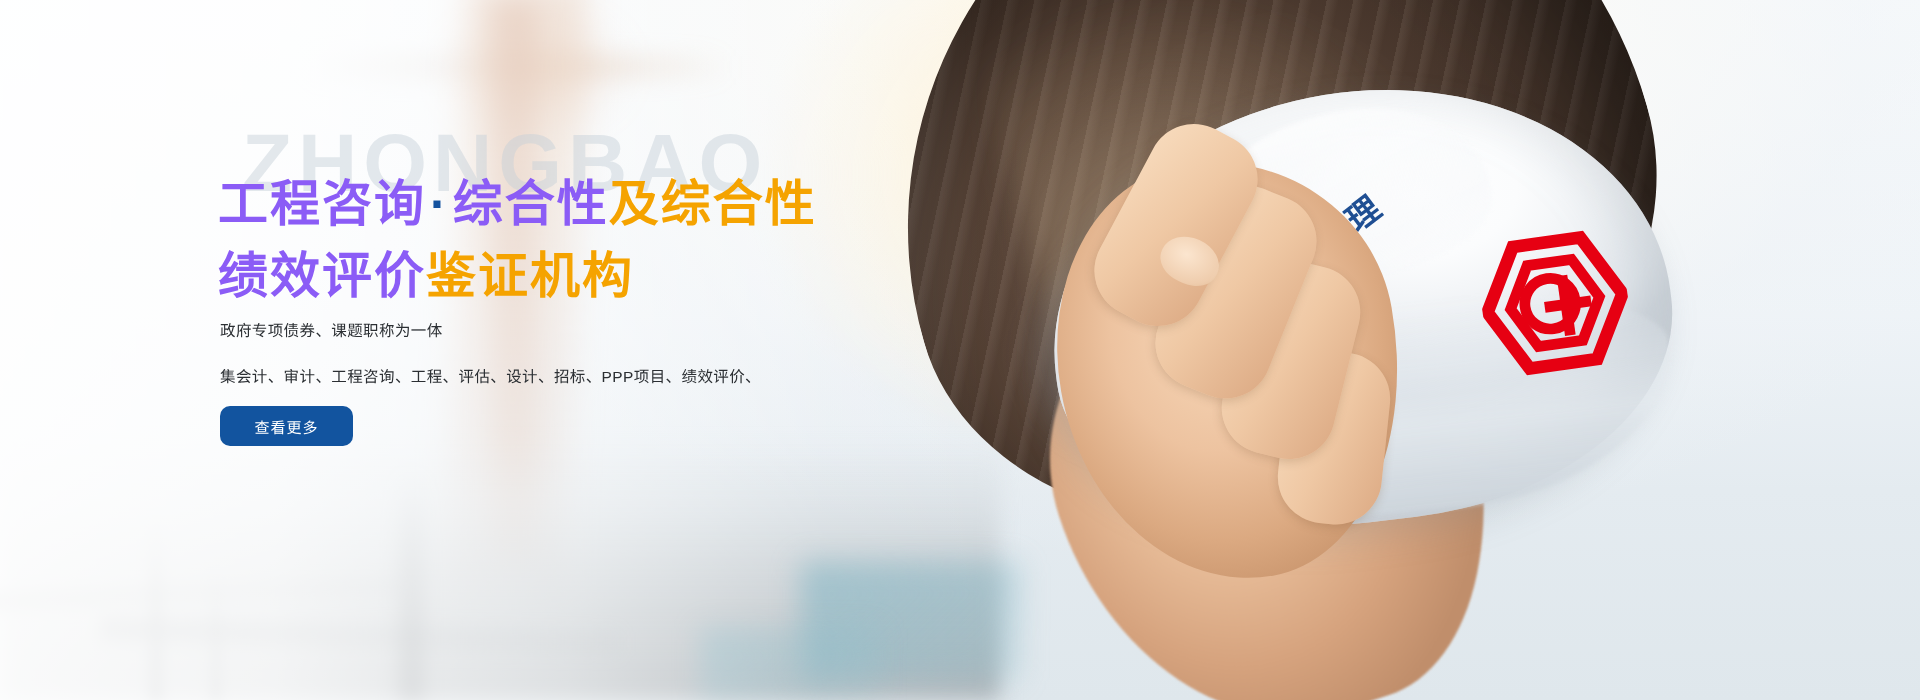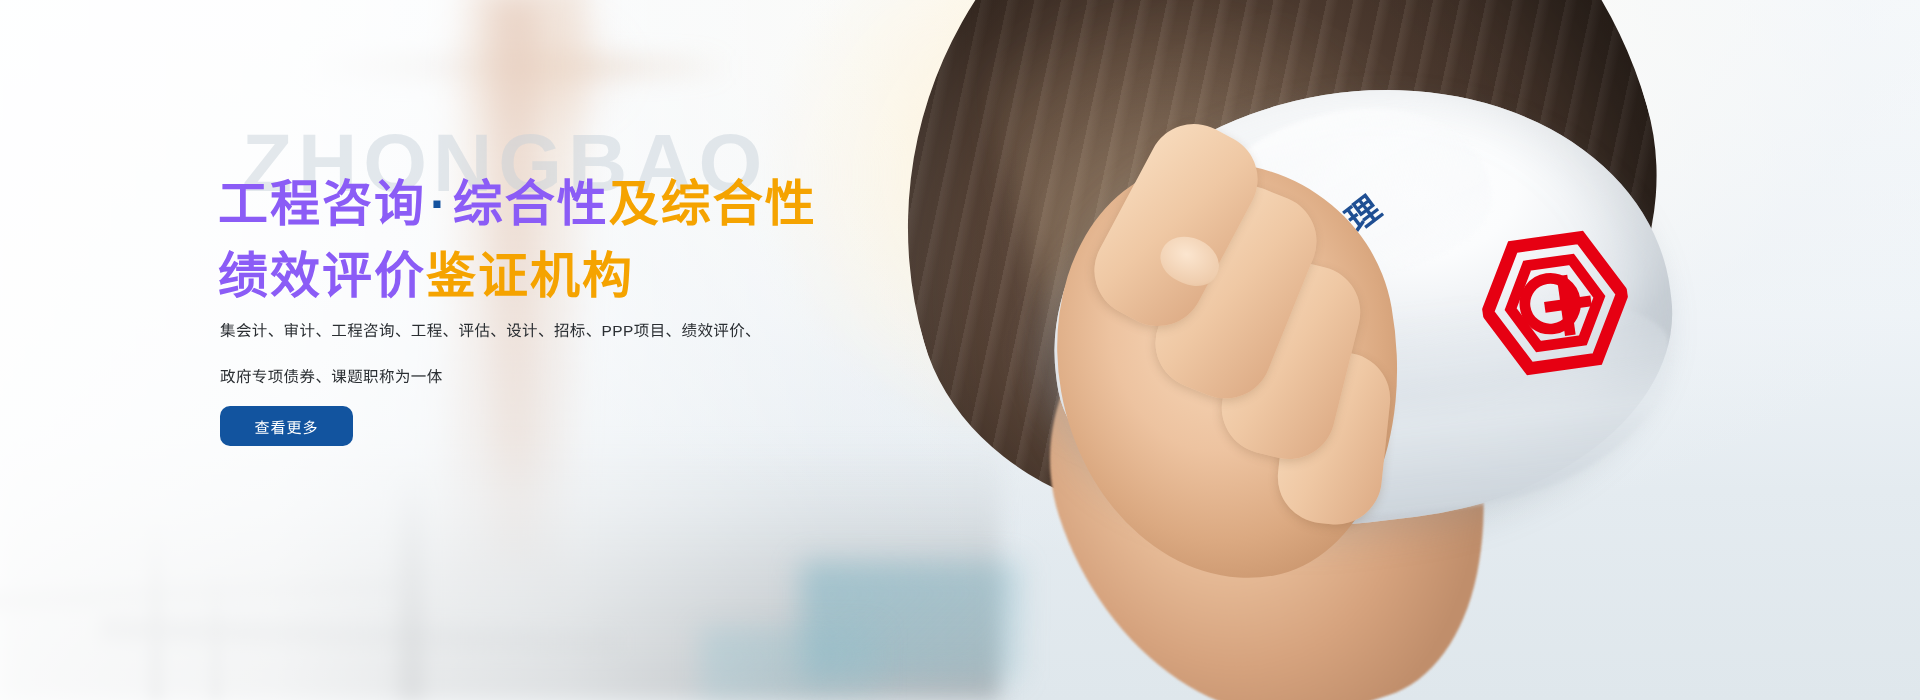--- a/index.html
+++ b/index.html
@@ -336,20 +336,20 @@
     <div class="headline">
       <div class="line">
         <span class="t-blue">工程咨询</span><span class="dot-sep">·</span><span class="t-blue">综合性</span><span class="t-orange">及综合性</span>
       </div>
       <div class="line">
         <span class="t-blue">绩效评价</span><span class="t-orange">鉴证机构</span>
       </div>
     </div>
 
     <div class="desc">
+      <div>政府专项债券、课题职称为一体</div>
       <div>集会计、审计、工程咨询、工程、评估、设计、招标、PPP项目、绩效评价、</div>
-      <div>政府专项债券、课题职称为一体</div>
     </div>
 
     <button class="more-btn">查看更多</button>
   </div>
 
 </div>
 
 </body></html>

